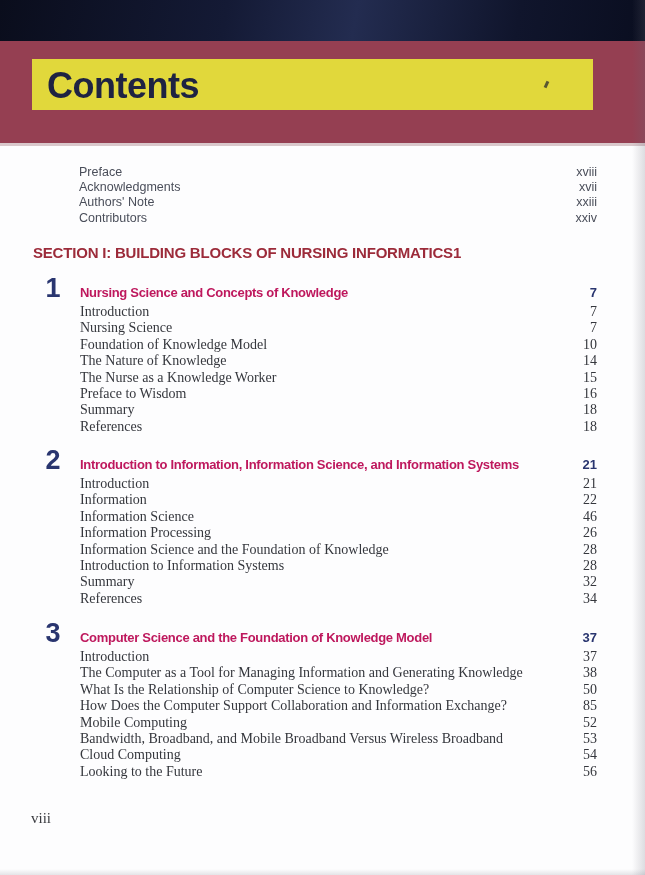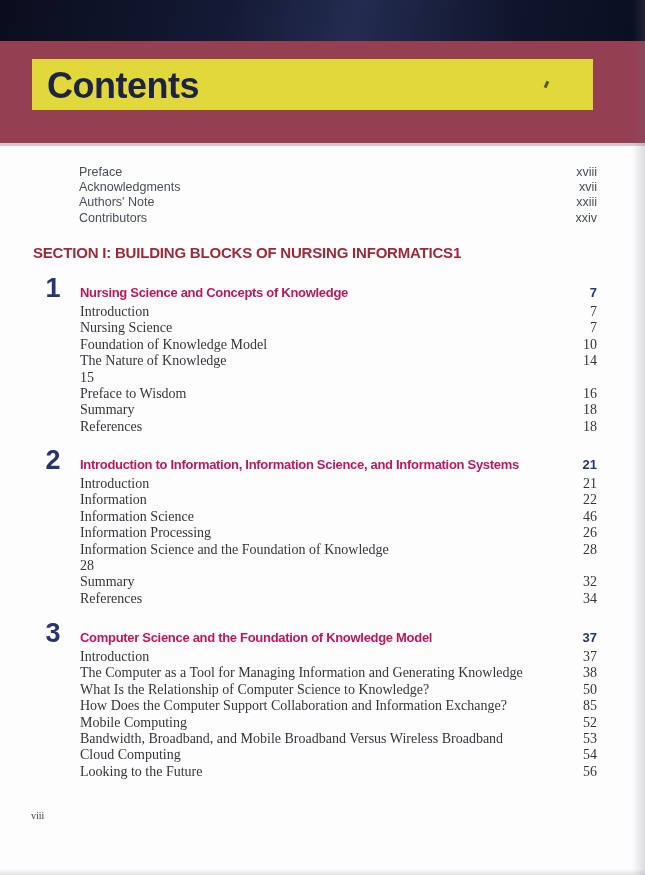--- a/index.html
+++ b/index.html
@@ -36,21 +36,21 @@
   .ch-num{width:34px;text-align:center;font-size:27px;font-weight:bold;color:#29356f;
     line-height:24px;flex:0 0 auto;margin-right:10px;}
   .ch-title{flex:1;font-size:13px;font-weight:bold;color:#be185d;letter-spacing:-.3px;}
   .ch-page{font-size:13px;font-weight:bold;color:#29356f;}
   .entries{margin-left:44px;margin-top:4px;text-align:right;}
   .entry-row{display:flex;justify-content:space-between;line-height:16.4px;
     font-family:"Liberation Serif",serif;font-size:14px;color:#35373d;}
 
   
   .folio{position:absolute;left:31px;top:810px;font-family:"Liberation Serif",serif;
-    font-size:10px;color:#3a3b40;}
+    font-size:15px;color:#3a3b40;}
   .edge-right{position:absolute;right:0;top:0;bottom:0;width:13px;
     background:linear-gradient(to right,rgba(0,0,0,0),rgba(105,105,120,.22));}
   .edge-bottom{position:absolute;left:0;right:0;bottom:0;height:6px;
     background:linear-gradient(to bottom,rgba(0,0,0,0),rgba(110,110,125,.18));}
 </style>
 </head>
 <body>
 
 <div class="page">
 
@@ -104,20 +104,21 @@
         </div>
       <div class="entry-row">
           <span>Foundation of Knowledge Model</span>
           <span>10</span>
         </div>
       <div class="entry-row">
           <span>The Nature of Knowledge</span>
           <span>14</span>
         </div>
       <div class="entry-row">
+          <span>The Nurse as a Knowledge Worker</span>
           <span>15</span>
         </div>
       <div class="entry-row">
           <span>Preface to Wisdom</span>
           <span>16</span>
         </div>
       <div class="entry-row">
           <span>Summary</span>
           <span>18</span>
         </div>
@@ -149,20 +150,21 @@
         </div>
       <div class="entry-row">
           <span>Information Processing</span>
           <span>26</span>
         </div>
       <div class="entry-row">
           <span>Information Science and the Foundation of Knowledge</span>
           <span>28</span>
         </div>
       <div class="entry-row">
+          <span>Introduction to Information Systems</span>
           <span>28</span>
         </div>
       <div class="entry-row">
           <span>Summary</span>
           <span>32</span>
         </div>
       <div class="entry-row">
           <span>References</span>
           <span>34</span>
         </div>

